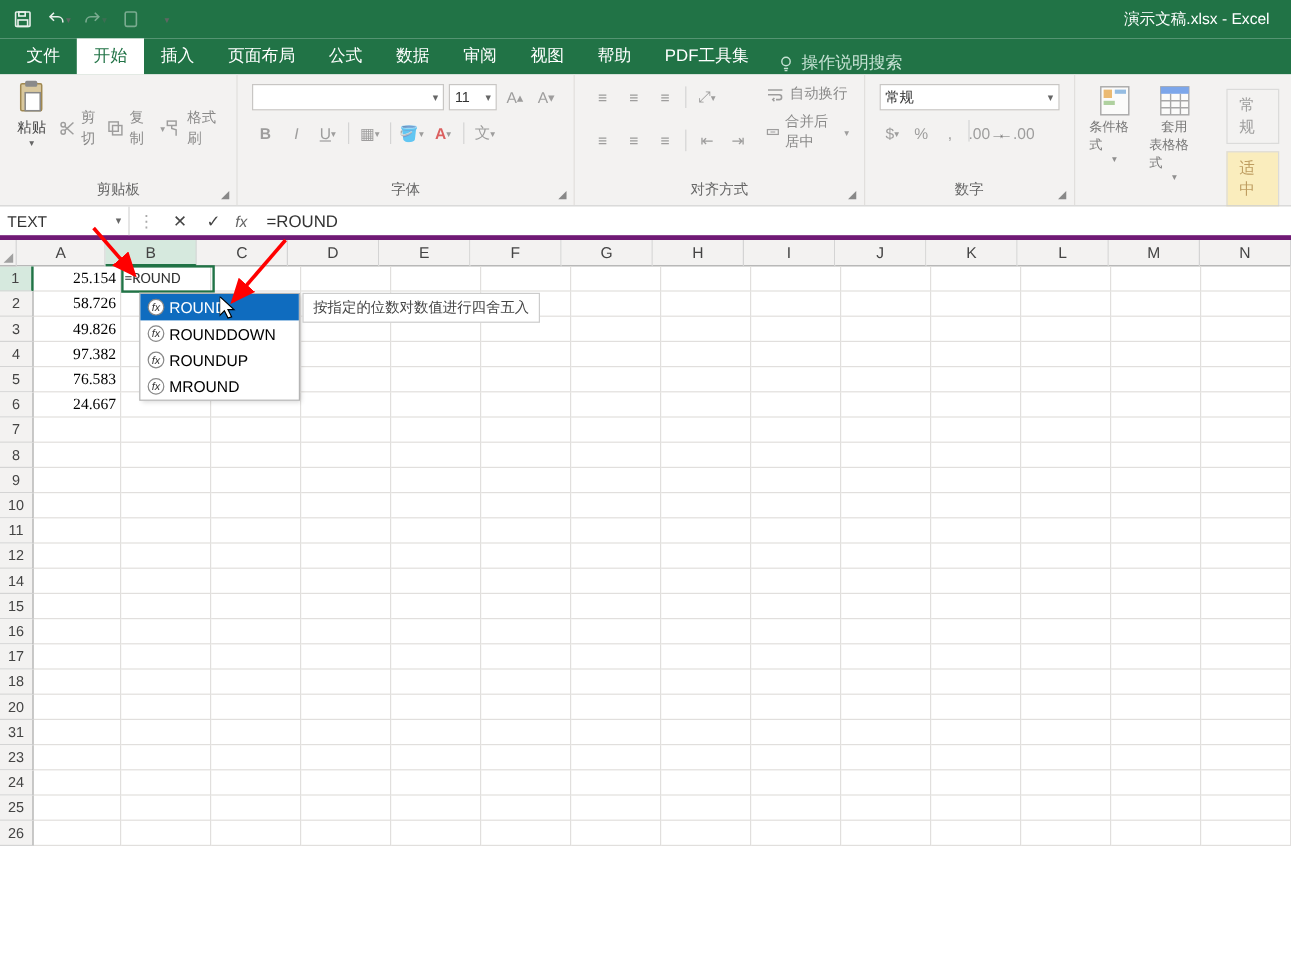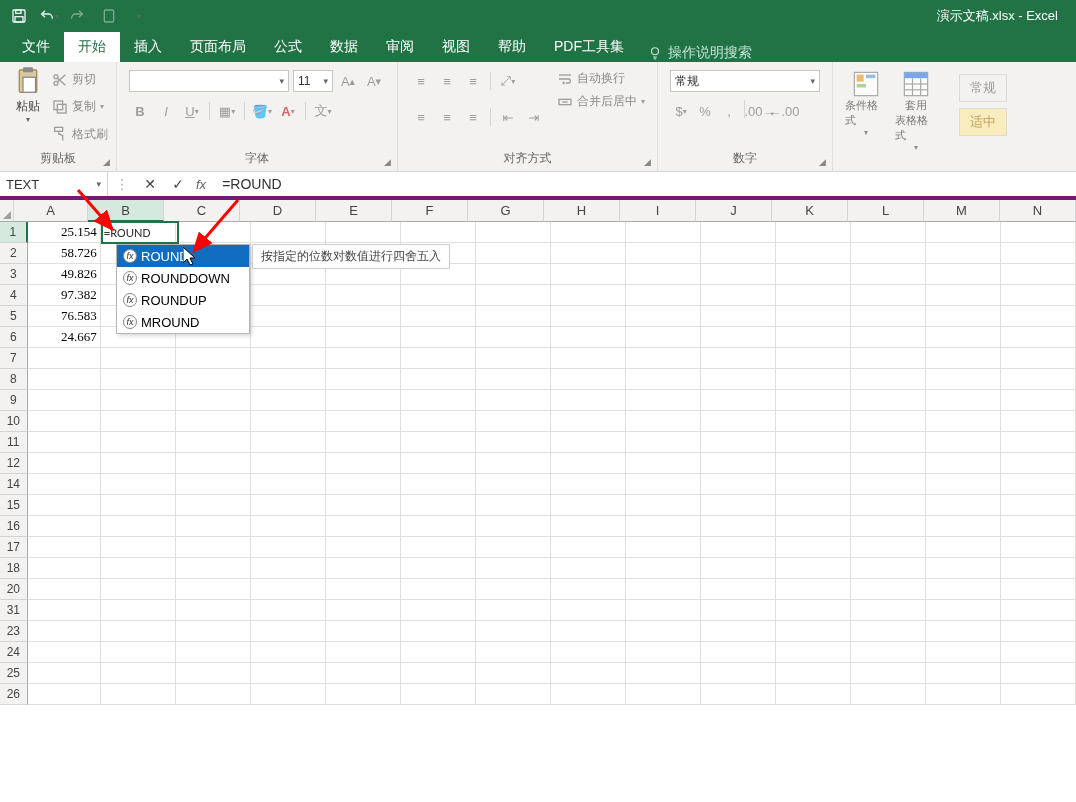--- a/index.html
+++ b/index.html
@@ -22,21 +22,21 @@
 
 .ribbon { background: #f3f2f1; height: 110px; border-bottom: 1px solid #d4d4d4; display: flex; position: relative; }
 .ribbon::after { content: ""; position: absolute; right: 6px; bottom: 4px; width: 16px; height: 16px; }
 .group { border-right: 1px solid #e1dfdd; padding: 4px 8px 2px 8px; display: flex; flex-direction: column; }
 .group-body { flex: 1; display: flex; }
 .group-label { text-align: center; font-size: 12px; color: #666; padding: 2px 0; position: relative; }
 .group-label .dlg { position: absolute; right: -2px; bottom: 2px; font-size: 9px; color: #888; }
 
 
 .clip-left { width: 40px; display: flex; flex-direction: column; align-items: center; }
-.clip-right { display: flex; flex-direction: column; justify-content: space-around; padding-left: 4px; }
+.clip-right { display: flex; flex-direction: row; justify-content: space-around; padding-left: 4px; }
 .clip-item { display: flex; align-items: center; gap: 4px; font-size: 12px; color: #444; opacity: 0.6; }
 .paste-icon { width: 30px; height: 30px; }
 .paste-label { font-size: 12px; color: #444; margin-top: 2px; }
 .dd-arrow { font-size: 8px; color: #666; }
 
 
 .font-row { display: flex; align-items: center; gap: 4px; }
 .font-row + .font-row { margin-top: 8px; }
 .combo { border: 1px solid #c8c6c4; background: #fff; height: 22px; display: flex; align-items: center; padding: 0 4px; font-size: 12px; color: #333; }
 .combo.font-name { width: 160px; }

